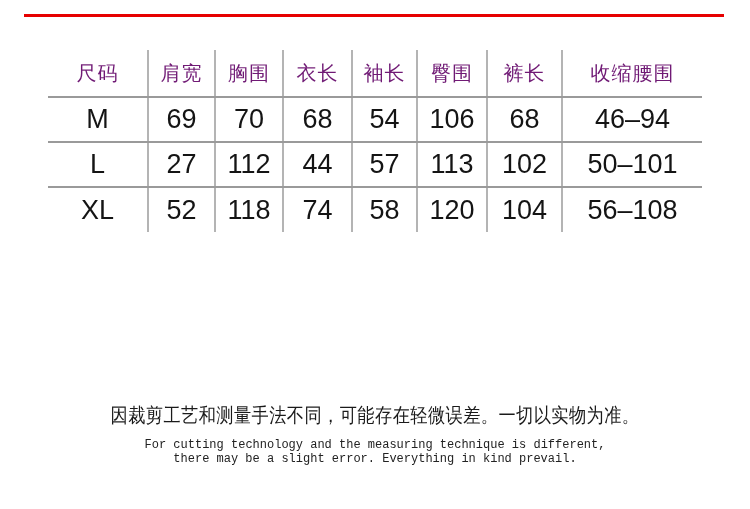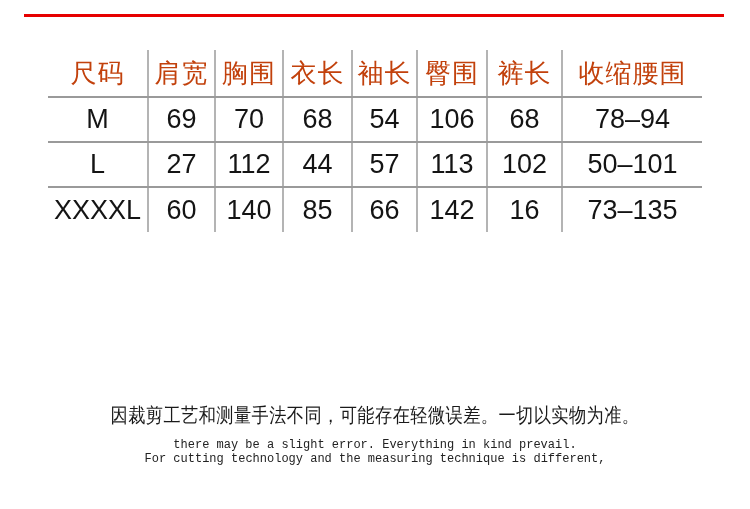--- a/index.html
+++ b/index.html
@@ -19,26 +19,26 @@
   }
   table.size-chart {
     position:absolute;
     left:48px; top:50px;
     border-collapse:collapse;
     table-layout:fixed;
     width:654px;
   }
   .size-chart th {
     height:47px;
-    font-size:26px;
+    font-size:20px;
     font-weight:normal;
     letter-spacing:1px;
     text-align:center;
     vertical-align:middle;
-    color:#c2410c;
+    color:#701a75;
     border-bottom:2px solid #9a9a9a;
   }
   .size-chart td {
     height:45px;
     font-size:27px;
     text-align:center;
     vertical-align:middle;
     color:#141414;
   }
   .size-chart th, .size-chart td {
@@ -99,43 +99,43 @@
   </thead>
   <tbody>
     <tr>
       <td>M</td>
       <td>69</td>
       <td>70</td>
       <td>68</td>
       <td>54</td>
       <td>106</td>
       <td>68</td>
-      <td>78–94</td>
+      <td>46–94</td>
     </tr>
     <tr>
       <td>L</td>
       <td>27</td>
       <td>112</td>
       <td>44</td>
       <td>57</td>
       <td>113</td>
       <td>102</td>
       <td>50–101</td>
     </tr>
     <tr>
-      <td>XXXXL</td>
-      <td>60</td>
-      <td>140</td>
-      <td>85</td>
-      <td>66</td>
-      <td>142</td>
-      <td>16</td>
-      <td>73–135</td>
+      <td>XL</td>
+      <td>52</td>
+      <td>118</td>
+      <td>74</td>
+      <td>58</td>
+      <td>120</td>
+      <td>104</td>
+      <td>56–108</td>
     </tr>
   </tbody>
 </table>
 
 <div class="note-zh">因裁剪工艺和测量手法不同，可能存在轻微误差。一切以实物为准。</div>
 
 <div class="note-en">
+  <div>For cutting technology and the measuring technique is different,</div>
   <div>there may be a slight error. Everything in kind prevail.</div>
-  <div>For cutting technology and the measuring technique is different,</div>
 </div>
 
 </body></html>

